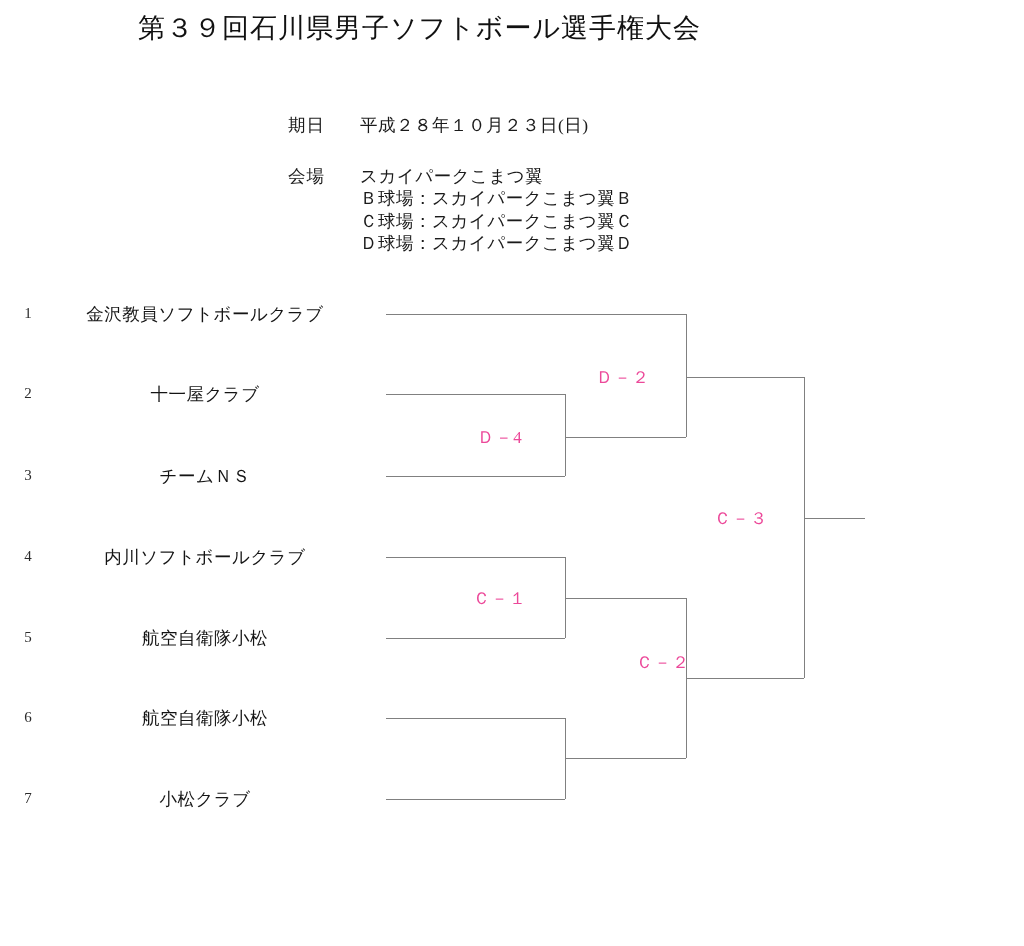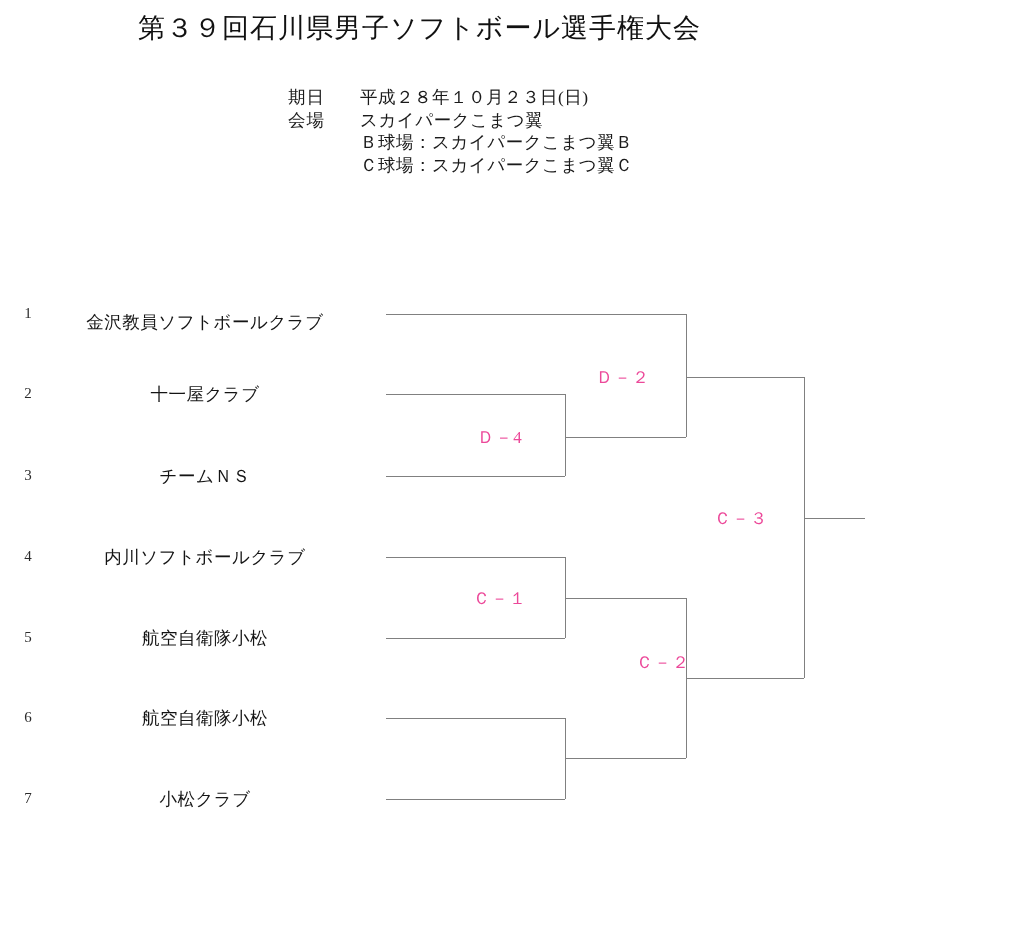--- a/index.html
+++ b/index.html
@@ -18,21 +18,21 @@
     position:absolute;left:0;top:10px;width:839px;
     text-align:center;
     font-size:27px;
     letter-spacing:1px;
     color:#111111;
     white-space:nowrap;
   }
 
   
   .meta{position:absolute;left:288px;top:86px;font-size:17.5px;line-height:22.5px;color:#1a1a1a;}
-  .meta-row{display:block;white-space:nowrap;height:22.5px;}
+  .meta-row{display:block;white-space:nowrap;height:22.5px;margin-top:28px;}
   .meta-label{display:inline-block;width:72px;letter-spacing:1px;}
   .meta-value{display:inline-block;letter-spacing:0.5px;}
   .meta-sub{display:block;white-space:nowrap;height:22.5px;padding-left:72px;letter-spacing:0.5px;}
 
   
   .bracket{position:absolute;left:0;top:0;width:1024px;height:946px;}
 
   .seed{
     position:absolute;
     font-size:15px;
@@ -69,20 +69,21 @@
 
   <div class="meta">
     <span class="meta-row">
       <span class="meta-label">期日</span><span class="meta-value">平成２８年１０月２３日(日)</span>
     </span>
     <span class="meta-row">
       <span class="meta-label">会場</span><span class="meta-value">スカイパークこまつ翼</span>
     </span>
     <span class="meta-sub">Ｂ球場：スカイパークこまつ翼Ｂ</span>
     <span class="meta-sub">Ｃ球場：スカイパークこまつ翼Ｃ</span>
+    <span class="meta-sub">Ｄ球場：スカイパークこまつ翼Ｄ</span>
   </div>
 
   <div class="bracket" id="bracket">
       <div class="hline" style="left: 386px; top: 314px; width: 300px; border-top-color: rgb(128, 128, 128);"></div>
       <div class="hline" style="left: 386px; top: 394px; width: 179px; border-top-color: rgb(128, 128, 128);"></div>
       <div class="hline" style="left: 386px; top: 476px; width: 179px; border-top-color: rgb(128, 128, 128);"></div>
       <div class="hline" style="left: 386px; top: 557px; width: 179px; border-top-color: rgb(128, 128, 128);"></div>
       <div class="hline" style="left: 386px; top: 638px; width: 179px; border-top-color: rgb(128, 128, 128);"></div>
       <div class="hline" style="left: 386px; top: 718px; width: 179px; border-top-color: rgb(128, 128, 128);"></div>
       <div class="hline" style="left: 386px; top: 799px; width: 179px; border-top-color: rgb(128, 128, 128);"></div>
@@ -92,21 +93,21 @@
       <div class="hline" style="left: 686px; top: 377px; width: 118px; border-top-color: rgb(128, 128, 128);"></div>
       <div class="hline" style="left: 686px; top: 678px; width: 118px; border-top-color: rgb(128, 128, 128);"></div>
       <div class="hline" style="left: 804px; top: 518px; width: 61px; border-top-color: rgb(128, 128, 128);"></div>
       <div class="vline" style="left: 565px; top: 394px; height: 82px; border-left-color: rgb(128, 128, 128);"></div>
       <div class="vline" style="left: 565px; top: 557px; height: 81px; border-left-color: rgb(128, 128, 128);"></div>
       <div class="vline" style="left: 565px; top: 718px; height: 81px; border-left-color: rgb(128, 128, 128);"></div>
       <div class="vline" style="left: 686px; top: 314px; height: 123px; border-left-color: rgb(128, 128, 128);"></div>
       <div class="vline" style="left: 686px; top: 598px; height: 160px; border-left-color: rgb(128, 128, 128);"></div>
       <div class="vline" style="left: 804px; top: 377px; height: 301px; border-left-color: rgb(128, 128, 128);"></div>
       <div class="seed" style="left: 18px; top: 305px;">1</div>
-      <div class="team" style="left: 205px; top: 322px;">金沢教員ソフトボールクラブ</div>
+      <div class="team" style="left: 205px; top: 314px;">金沢教員ソフトボールクラブ</div>
       <div class="seed" style="left: 18px; top: 385px;">2</div>
       <div class="team" style="left: 205px; top: 394px;">十一屋クラブ</div>
       <div class="seed" style="left: 18px; top: 467px;">3</div>
       <div class="team" style="left: 205px; top: 476px;">チームＮＳ</div>
       <div class="seed" style="left: 18px; top: 548px;">4</div>
       <div class="team" style="left: 205px; top: 557px;">内川ソフトボールクラブ</div>
       <div class="seed" style="left: 18px; top: 629px;">5</div>
       <div class="team" style="left: 205px; top: 638px;">航空自衛隊小松</div>
       <div class="seed" style="left: 18px; top: 709px;">6</div>
       <div class="team" style="left: 205px; top: 718px;">航空自衛隊小松</div>

